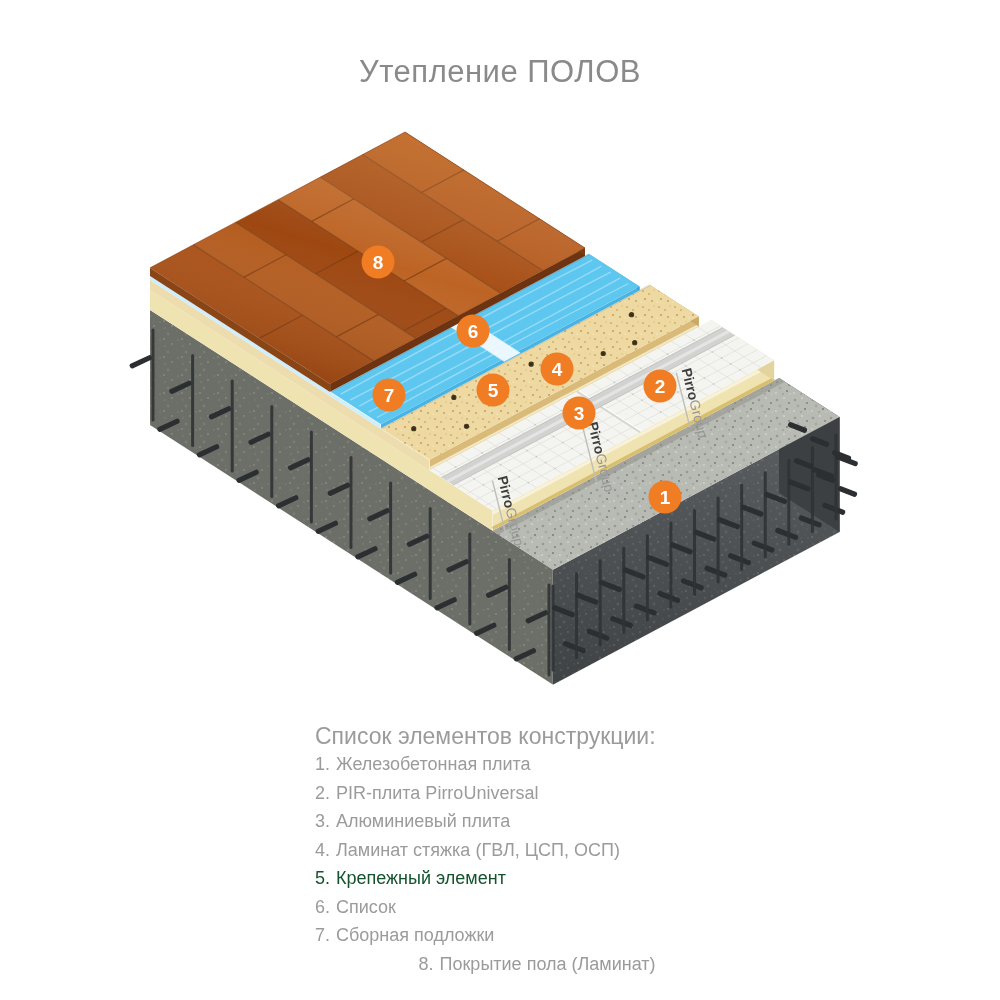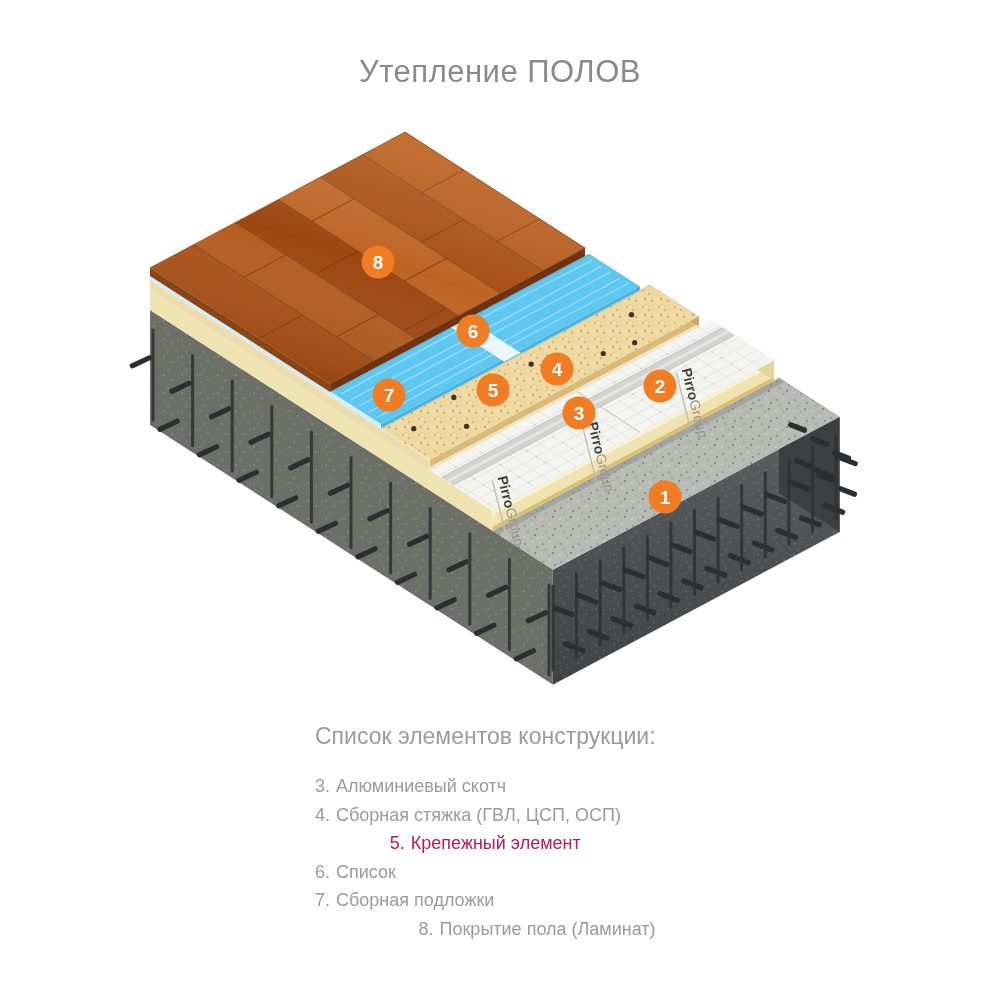--- a/index.html
+++ b/index.html
@@ -2,21 +2,21 @@
 <html><head>
 <meta charset="utf-8">
 <style>
   html,body{margin:0;padding:0;background:#ffffff;}
   #stage{position:relative;width:995px;height:1000px;background:#fff;overflow:hidden;
          font-family:"Liberation Sans","DejaVu Sans",sans-serif;}
   #page-title{position:absolute;left:0;top:54px;width:1000px;text-align:center;
               font-size:31px;color:#8a8a8a;letter-spacing:.5px;}
   #iso{position:absolute;left:0;top:0;}
   #legend{position:absolute;left:315px;top:723px;color:#9b9b9b;}
-  #legend-heading{font-size:23px;color:#989898;margin-bottom:22px;}
+  #legend-heading{font-size:23px;color:#989898;}
   .li{font-size:18px;line-height:28.5px;color:#9b9b9b;}
   .li .num{margin-right:6px;}
 </style>
 </head>
 <body>
 
 <div id="stage">
 
   <div id="page-title" style="color: rgb(138, 138, 138);">Утепление ПОЛОВ</div>
 
@@ -369,22 +369,24 @@
             <circle cx="378" cy="262" r="16.5" fill="#F07C23"></circle>
             <text x="378" y="268.5" text-anchor="middle" font-size="19" font-weight="bold" fill="#FFFFFF" font-family="&quot;Liberation Sans&quot;,sans-serif">8</text>
           </g>
         </g>
       </g>
   </svg>
 
   <div id="legend">
     <div id="legend-heading" style="color: rgb(155, 155, 155);">Список элементов конструкции:</div>
     <div id="legend-list">
-        <div class="li" style="color: rgb(155, 155, 155);"><span class="num">3.</span><span>Алюминиевый скотч</span></div>
-        <div class="li" style="color: rgb(155, 155, 155);"><span class="num">4.</span><span>Сборная стяжка (ГВЛ, ЦСП, ОСП)</span></div>
-        <div class="li" style="color: #be185d; text-align: center;"><span class="num">5.</span><span>Крепежный элемент</span></div>
+        <div class="li" style="color: rgb(155, 155, 155);"><span class="num">1.</span><span>Железобетонная плита</span></div>
+        <div class="li" style="color: rgb(155, 155, 155);"><span class="num">2.</span><span>PIR-плита PirroUniversal</span></div>
+        <div class="li" style="color: rgb(155, 155, 155);"><span class="num">3.</span><span>Алюминиевый плита</span></div>
+        <div class="li" style="color: rgb(155, 155, 155);"><span class="num">4.</span><span>Ламинат стяжка (ГВЛ, ЦСП, ОСП)</span></div>
+        <div class="li" style="color: #14532d;"><span class="num">5.</span><span>Крепежный элемент</span></div>
         <div class="li" style="color: rgb(155, 155, 155);"><span class="num">6.</span><span>Список</span></div>
         <div class="li" style="color: rgb(155, 155, 155);"><span class="num">7.</span><span>Сборная подложки</span></div>
         <div class="li" style="color: rgb(155, 155, 155); text-align: right;"><span class="num">8.</span><span>Покрытие пола (Ламинат)</span></div>
       </div>
   </div>
 
 </div>
 
 </body></html>

